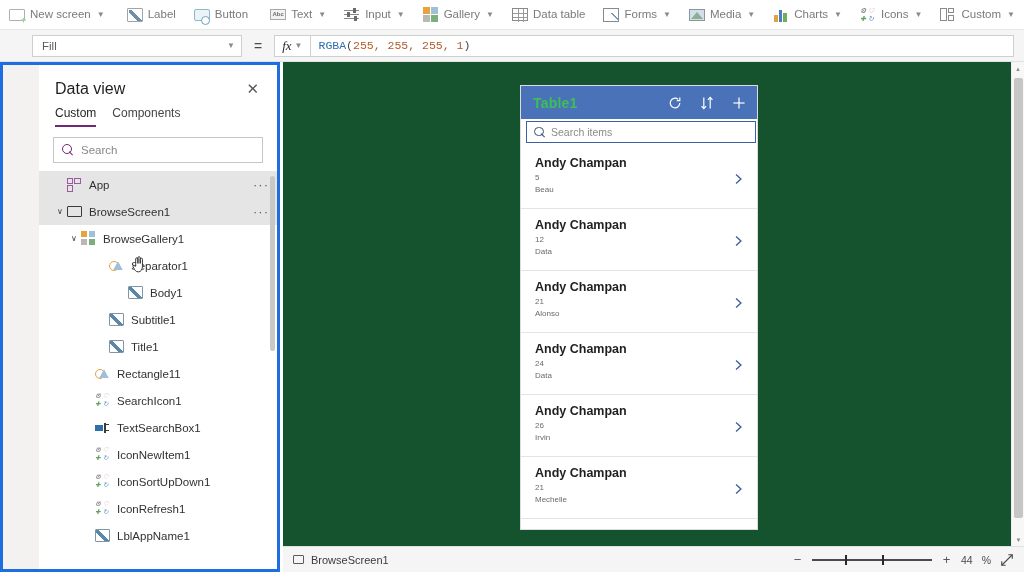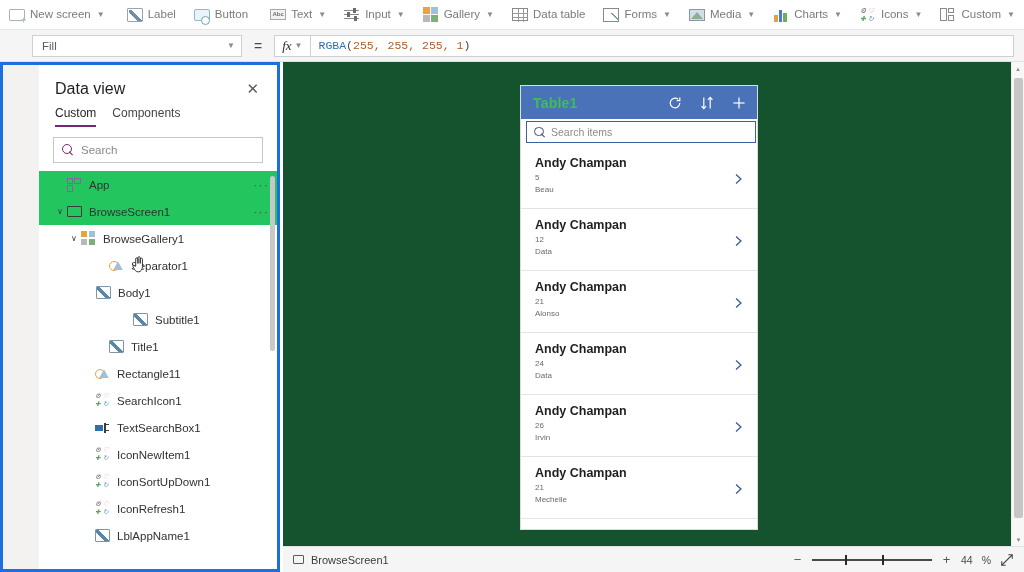--- a/index.html
+++ b/index.html
@@ -158,21 +158,21 @@
     content: ""; position: absolute; left: 7px; top: 7px; width: 5px; height: 1.3px;
     background: #742774; transform: rotate(45deg); transform-origin: left center;
   }
   .tv-search .ph { font-size: 11.5px; color: #8a8886; }
 
   .tv-list { position: relative; height: 395px; overflow: hidden; }
   .tv-row {
     display: flex; align-items: center; height: 27px;
     padding-right: 8px; cursor: pointer; position: relative;
   }
-  .tv-row.sel { background: #22c55e; }
+  .tv-row.sel { background: #e5e5e5; }
   .tv-caret {
     width: 14px; flex: 0 0 14px; font-size: 8px; color: #3a3a3a;
     display: flex; align-items: center; justify-content: center;
   }
   .tv-icon { width: 15px; flex: 0 0 15px; height: 15px; position: relative; margin-right: 7px; }
   .tv-name { font-size: 11.5px; color: #323130; white-space: nowrap; }
   .tv-dots { margin-left: auto; font-size: 13px; color: #5a5a5a; letter-spacing: 1px; line-height: 1; }
 
   
   .ti-app { width: 14px; height: 14px; }
@@ -618,27 +618,27 @@
           <span class="tv-name">BrowseGallery1</span>
         </div>
 
         <div class="tv-row" style="padding-left:56px">
           <span class="tv-caret"></span>
           <span class="tv-icon ti-shape"></span>
           <span class="tv-name">Separator1</span>
         </div>
 
 
-        <div class="tv-row" style="padding-left:43px">
+        <div class="tv-row" style="padding-left:75px">
           <span class="tv-caret"></span>
           <span class="tv-icon ti-label"></span>
           <span class="tv-name">Body1</span>
         </div>
 
-        <div class="tv-row" style="padding-left:80px">
+        <div class="tv-row" style="padding-left:56px">
           <span class="tv-caret"></span>
           <span class="tv-icon ti-label"></span>
           <span class="tv-name">Subtitle1</span>
         </div>
 
         <div class="tv-row" style="padding-left:56px">
           <span class="tv-caret"></span>
           <span class="tv-icon ti-label"></span>
           <span class="tv-name">Title1</span>
         </div>

